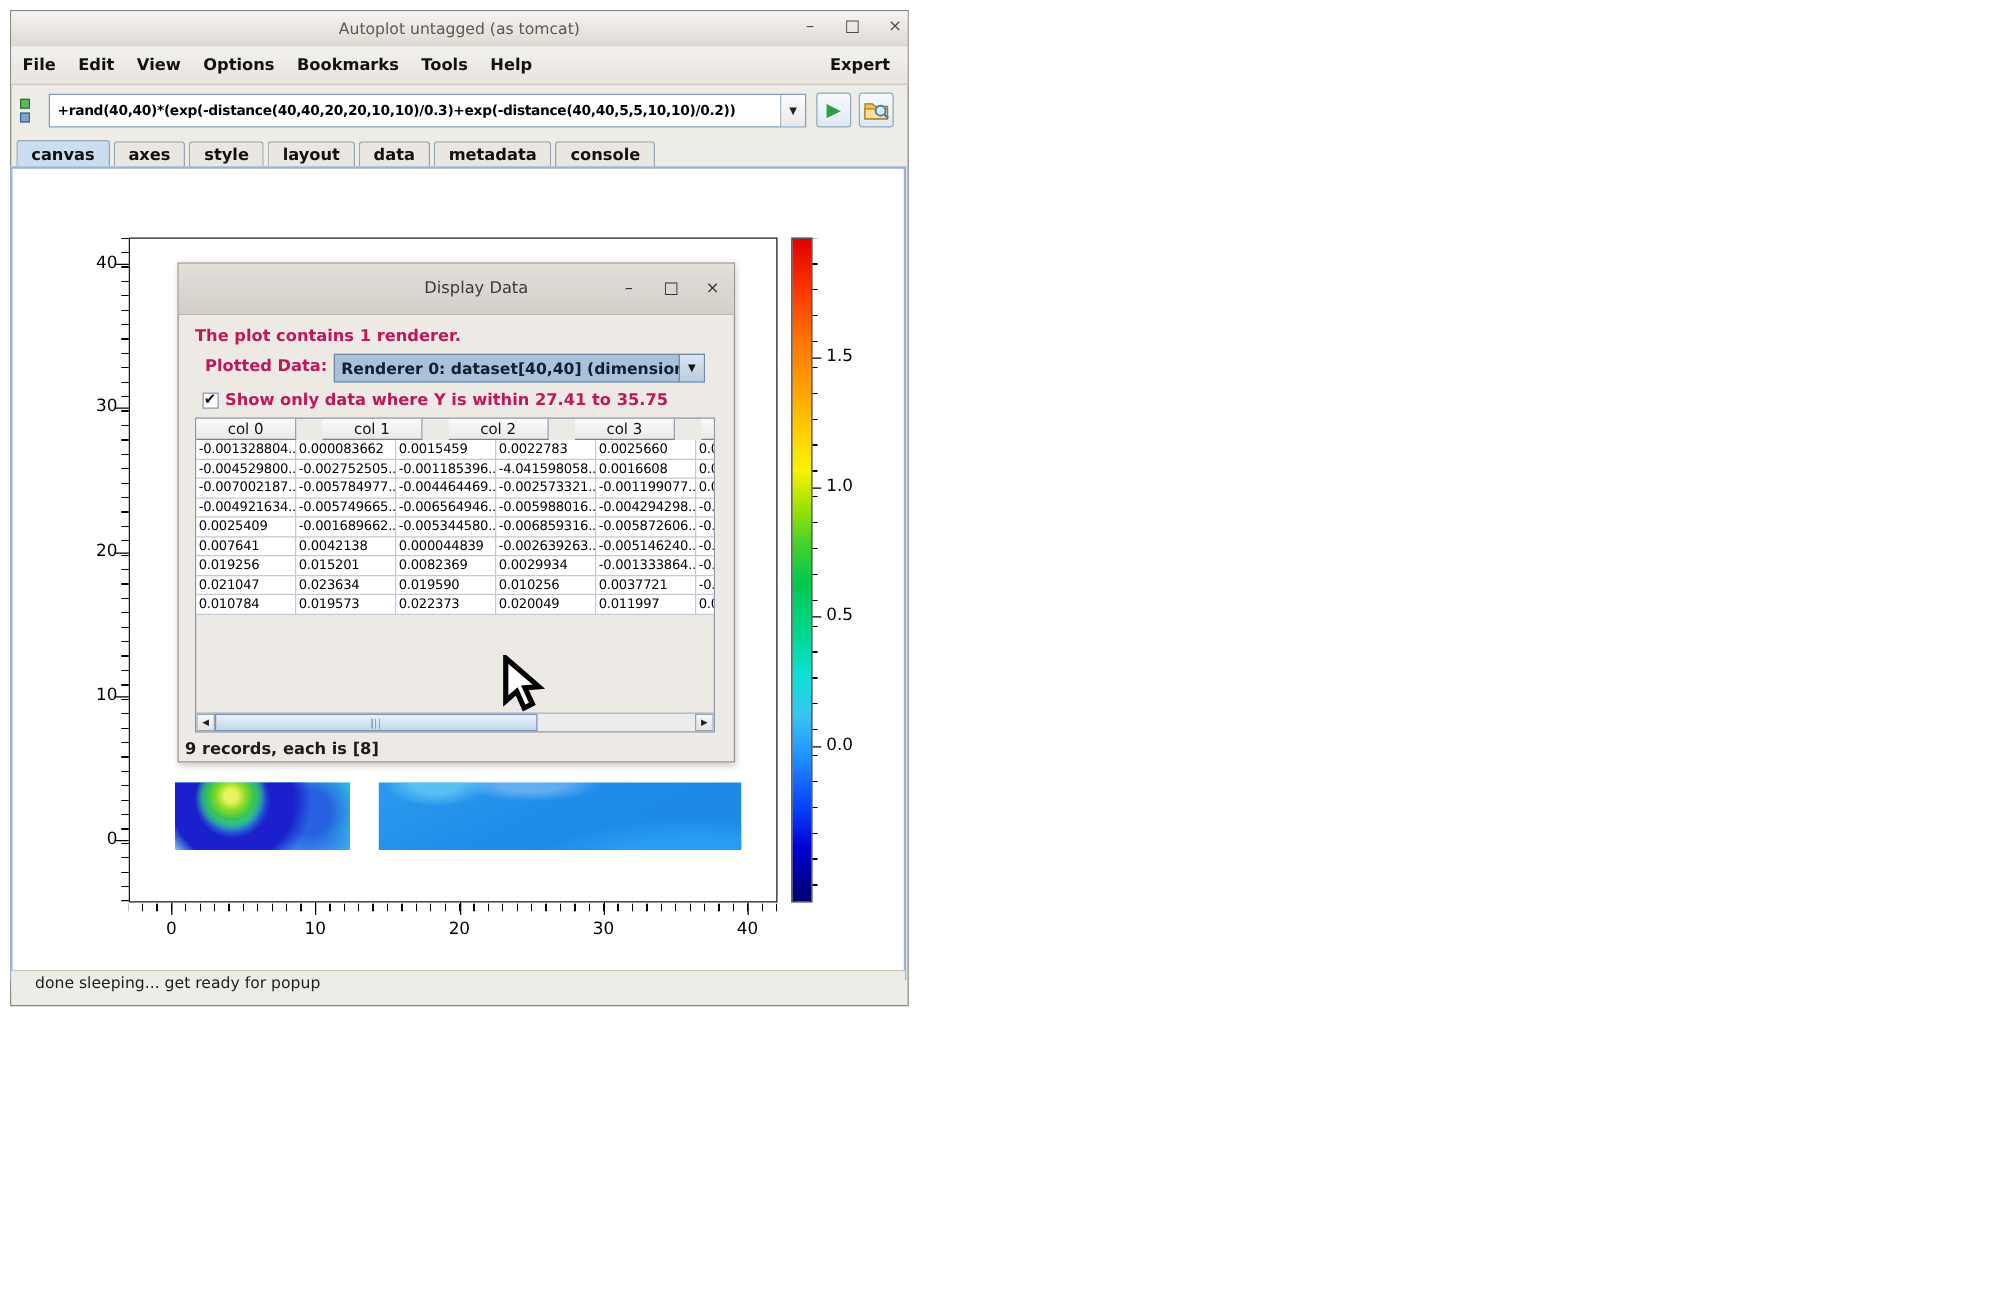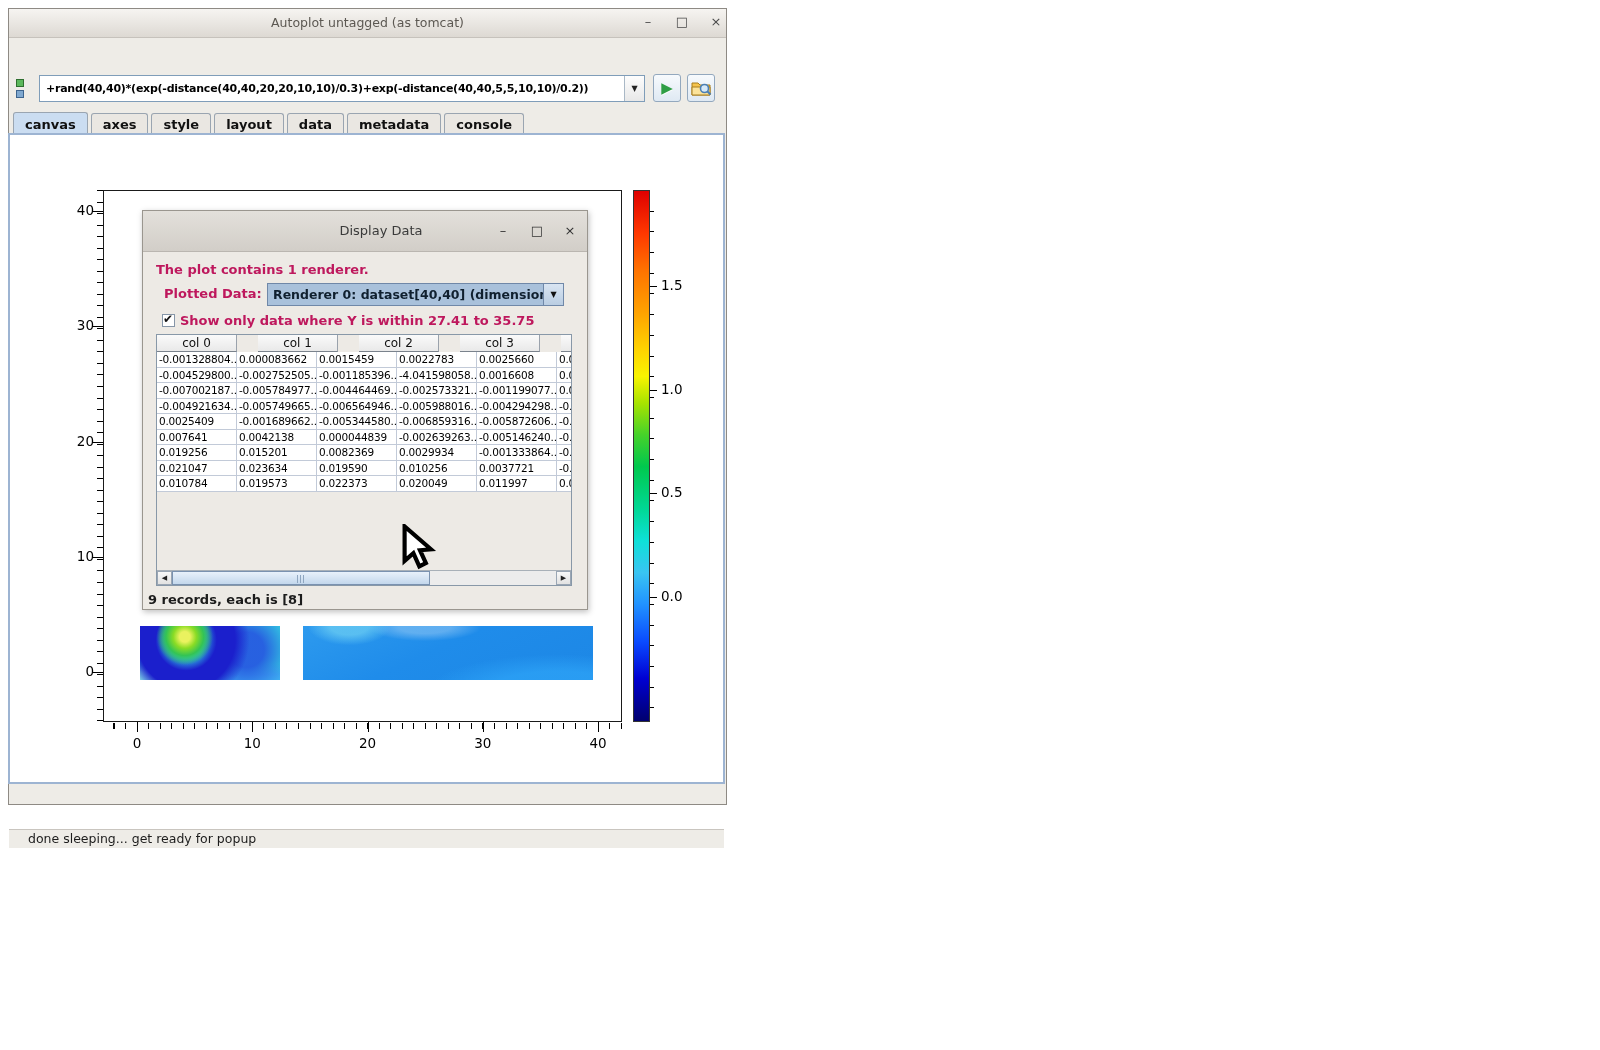--- a/index.html
+++ b/index.html
@@ -25,21 +25,21 @@
   .tool-btn{top:6px;width:28px;height:28px;background:linear-gradient(#F7FAFD,#DFE9F3);border:1px solid #93A8BE;border-radius:3px;box-sizing:border-box;text-align:center;}
   .play-glyph{font-size:15px;color:#2E9E45;line-height:26px;text-shadow:0 1px 0 #fff;}
   
   .tab-row{left:4px;top:102px;right:0;height:23px;display:flex;align-items:flex-end;}
   .tab{margin-right:3px;padding:3px 11px 2px 11px;font-size:13px;font-weight:bold;color:#111;
        background:#EAE7E2;border:1px solid #9AA5B1;border-bottom:none;border-radius:3px 3px 0 0;}
   .tab.sel{background:#CBDDF1;padding-top:4px;}
   
   .canvas-panel{left:8px;top:133px;width:717px;height:651px;background:#fff;border:2px solid #9DB4D2;box-sizing:border-box;}
   
-  .status-bar{left:9px;top:829px;width:715px;height:18px;background:#EEECE7;border-top:1px solid #C9C5BF;}
+  .status-bar{left:9px;top:776px;width:715px;height:18px;background:#EEECE7;border-top:1px solid #C9C5BF;}
   .status-text{padding-left:19px;font-size:12.5px;color:#1c1c1c;line-height:17px;}
   
   .plot-frame{left:103px;top:190px;width:519px;height:532px;border:1px solid #1a1a1a;box-sizing:border-box;background:#fff;z-index:2;}
   .ylab{width:32px;text-align:right;font-size:13.5px;color:#000;z-index:3;}
   .xlab{width:34px;text-align:center;font-size:13.5px;color:#000;z-index:3;}
   .cblab{font-size:13.5px;color:#000;z-index:3;}
   .ymaj{left:92px;width:11px;height:1px;background:#000;z-index:3;}
   .xmaj{top:722px;width:1px;height:10px;background:#000;z-index:3;}
   .cbmaj{left:650px;width:7px;height:1px;background:#000;z-index:3;}
   .yminor{left:97px;top:190px;width:6px;height:531px;z-index:2;
@@ -100,20 +100,32 @@
 <body>
 
 <div class="abs app-window">
   <div class="abs titlebar">
     <div class="title-text">Autoplot untagged (as tomcat)</div>
     <div class="abs win-btn" style="left:629px;">–</div>
     <div class="abs win-btn" style="left:663px;">□</div>
     <div class="abs win-btn" style="left:697px;">×</div>
   </div>
 
+  <div class="abs menubar">
+    <span id="menu-items" style="display:flex;">
+        <div class="menu-item" style="position: relative;">File</div>
+        <div class="menu-item" style="position: relative;">Edit</div>
+        <div class="menu-item" style="position: relative;">View</div>
+        <div class="menu-item" style="position: relative;">Options</div>
+        <div class="menu-item" style="position: relative;">Bookmarks</div>
+        <div class="menu-item" style="position: relative;">Tools</div>
+        <div class="menu-item" style="position: relative;">Help</div>
+      </span>
+    <span class="menu-right">Expert</span>
+  </div>
 
   <div class="abs uri-row">
     <div class="abs uri-ind">
       <span class="sq g"></span>
       <span class="sq b"></span>
     </div>
     <div class="abs uri-combo">
       <div class="uri-text">+rand(40,40)*(exp(-distance(40,40,20,20,10,10)/0.3)+exp(-distance(40,40,5,5,10,10)/0.2))</div>
       <div class="uri-arrow">▼</div>
     </div>

